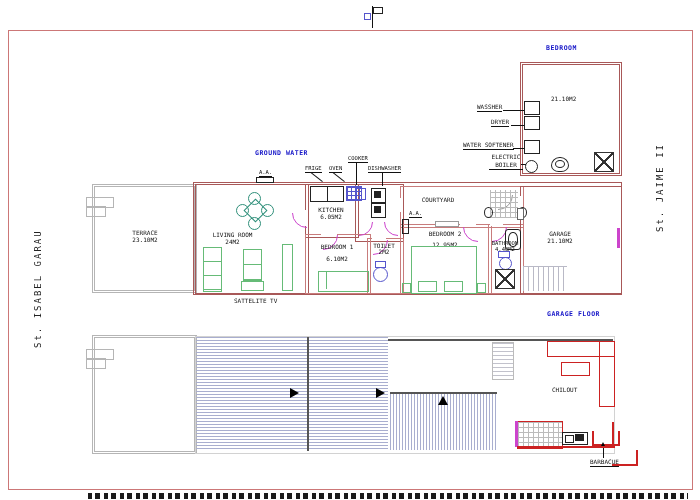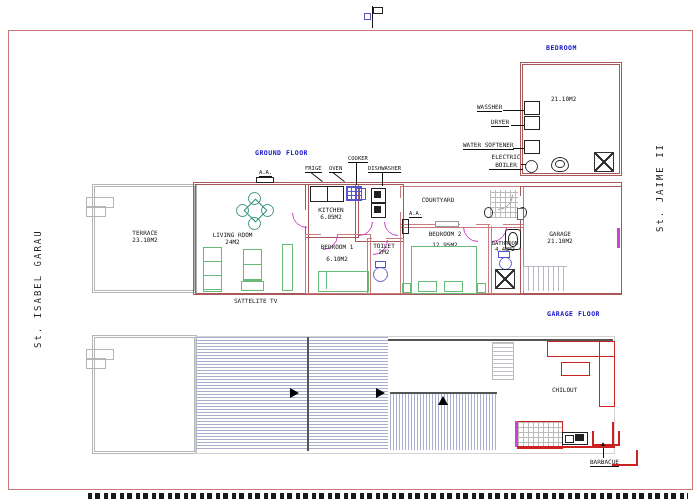--- a/index.html
+++ b/index.html
@@ -68,21 +68,21 @@
   <div class="lbl ul" style="left:463px;top:141px;">WATER SOFTENER</div>
   <div class="hline" style="left:513px;top:148px;width:11px;"></div>
   <div class="lbl lbl2 ul" style="left:489px;top:153px;width:34px;">ELECTRIC BOILER</div>
   <div class="hline" style="left:521px;top:164px;width:5px;"></div>
 
   <div class="abs" style="left:525px;top:160px;width:11px;height:11px;border:1.4px solid #222;border-radius:50%;"></div>
   <div class="abs" style="left:551px;top:157px;width:16px;height:13px;border:1.4px solid #222;border-radius:50% 50% 45% 45% / 60% 60% 45% 45%;"></div>
   <div class="abs" style="left:555px;top:160px;width:8px;height:6px;border:1px solid #222;border-radius:50%;"></div>
   <div class="xbox" style="left:594px;top:152px;width:18px;height:18px;"></div>
 
-  <div class="title" style="left:255px;top:149px;">GROUND FLOOR</div>
+  <div class="title" style="left:255px;top:149px;">GROUND WATER</div>
 
   <div class="abs dgray" style="left:92px;top:184px;width:103px;height:107px;"></div>
   <div class="abs" style="left:86px;top:197px;width:26px;height:9px;border:1px solid var(--terrace);"></div>
   <div class="abs" style="left:86px;top:206px;width:18px;height:9px;border:1px solid var(--terrace);"></div>
   <div class="lbl lbl2" style="left:115px;top:229px;width:60px;">TERRACE</div>
   <div class="lbl lbl2" style="left:115px;top:236px;width:60px;">23.10M2</div>
 
   <div class="abs" style="left:193px;top:182px;width:427px;height:111px;border:1px solid var(--wall);"></div>
 
   <div class="abs wall" style="left:195px;top:184px;width:112px;height:108px;"></div>

